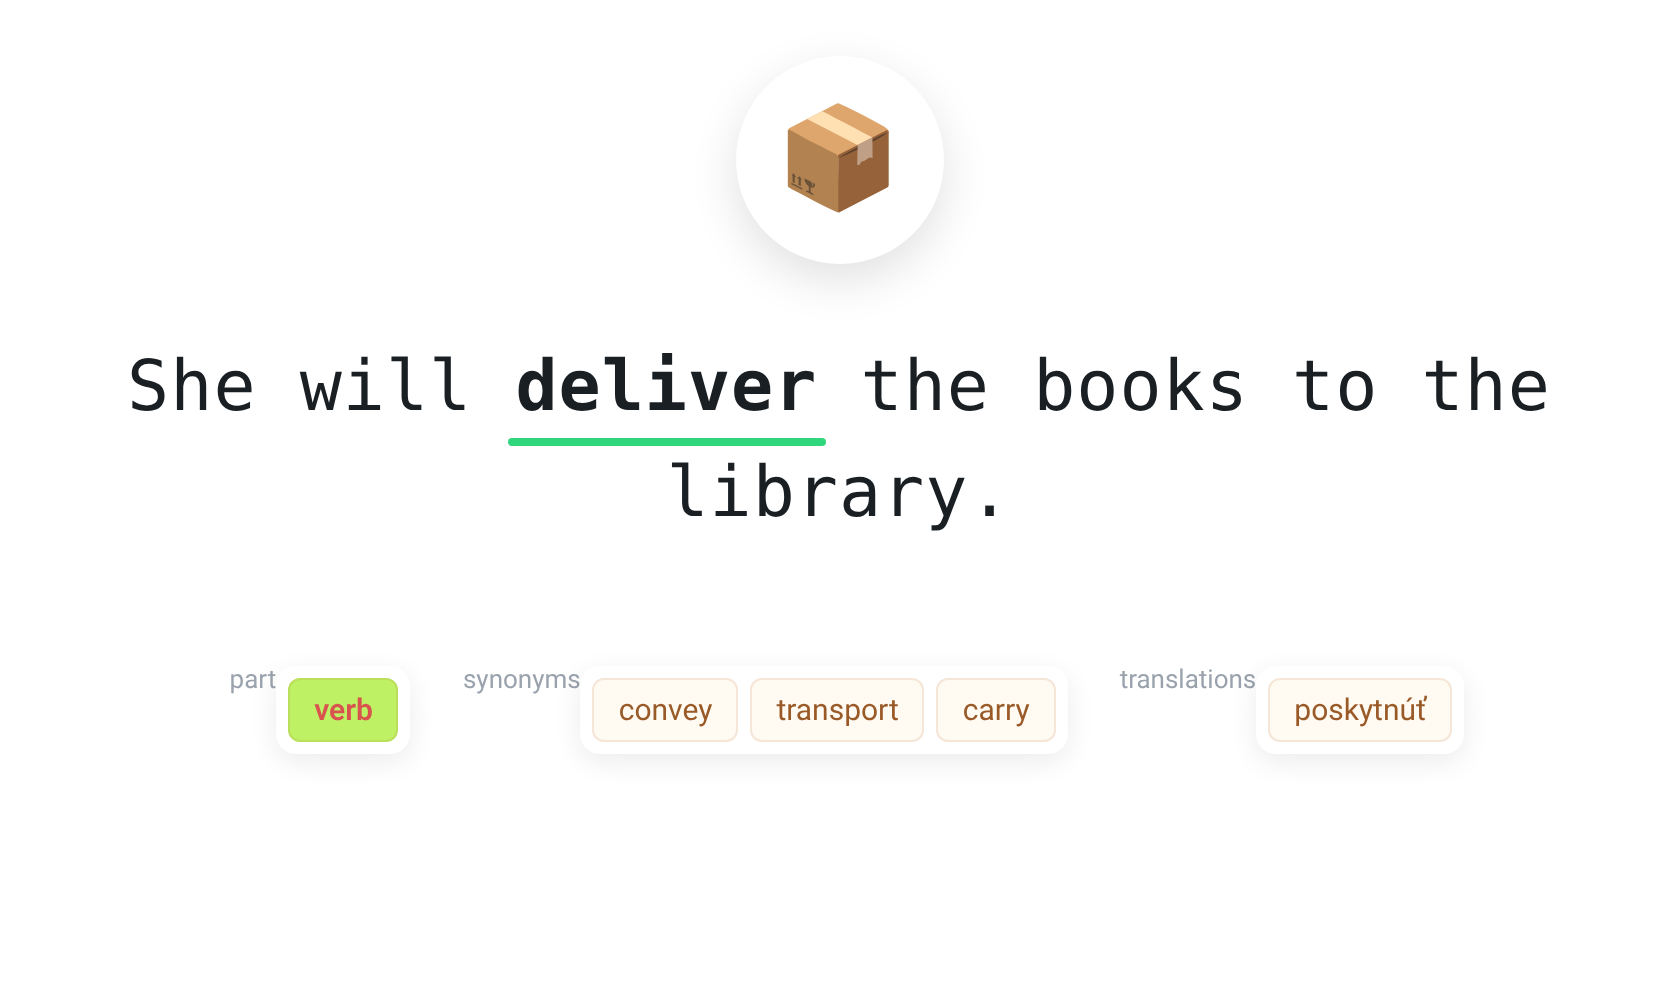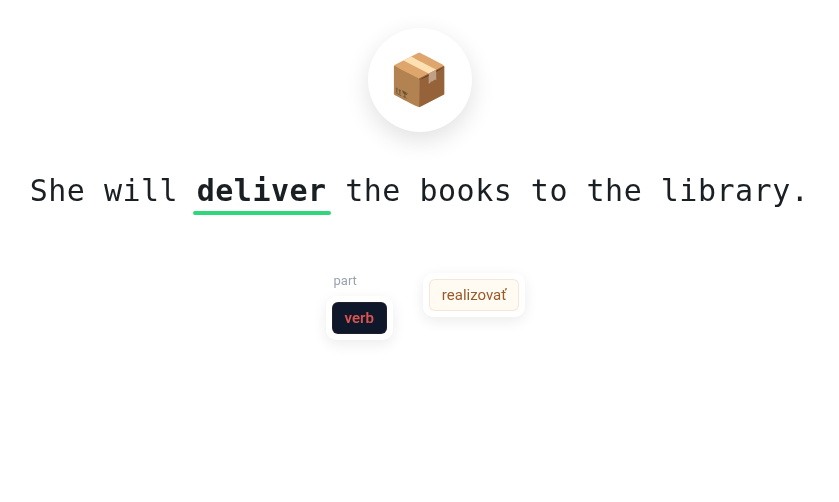--- a/index.html
+++ b/index.html
@@ -23,21 +23,21 @@
   align-items: center;
   justify-content: center;
   margin-bottom: 36px;
 }
 .icon-circle span {
   font-size: 50px;
   line-height: 1;
 }
 .sentence {
   font-family: "SF Mono", "Menlo", "Consolas", monospace;
-  font-size: 30px;
+  font-size: 35px;
   line-height: 1.5;
   color: #1a1f24;
   text-align: center;
   max-width: 780px;
   letter-spacing: 0.5px;
 }
 .sentence .highlight {
   font-weight: 700;
   position: relative;
   display: inline-block;
@@ -52,22 +52,21 @@
   background: #2fd67b;
   border-radius: 2px;
 }
 .groups {
   display: flex;
   gap: 18px;
   margin-top: 60px;
 }
 .group {
   display: flex;
-  flex-direction: column;
-  margin-left: 12px;
+  flex-direction: row;
 }
 .group-label {
   font-size: 13px;
   color: #9aa3ad;
   margin-bottom: 8px;
   padding-left: 8px;
 }
 .chips {
   display: flex;
   gap: 6px;
@@ -79,21 +78,21 @@
 .chip {
   padding: 6px 12px;
   border-radius: 6px;
   font-size: 15px;
   background: #fffaf2;
   border: 1px solid rgba(176,93,35,0.12);
 }
 .chip.primary {
   color: #d9534f;
   font-weight: 600;
-  background: #0f172a;
+  background: #bef264;
 }
 .chip.secondary {
   color: #9a5a28;
 }
 </style>
 </head>
 <body>
 
 <div class="icon-circle">
   <span>📦</span>
@@ -105,17 +104,26 @@
 
 <div class="groups">
 
 <div class="group">
       <div class="group-label">part</div>
       <div class="chips">
         <div class="chip primary">verb</div>
       </div>
     </div>
     <div class="group">
+      <div class="group-label">synonyms</div>
       <div class="chips">
-        <div class="chip secondary">realizovať</div>
+        <div class="chip secondary">convey</div>
+        <div class="chip secondary">transport</div>
+        <div class="chip secondary">carry</div>
+      </div>
+    </div>
+    <div class="group">
+      <div class="group-label">translations</div>
+      <div class="chips">
+        <div class="chip secondary">poskytnúť</div>
       </div>
     </div>
   </div>
 
 </body></html>

